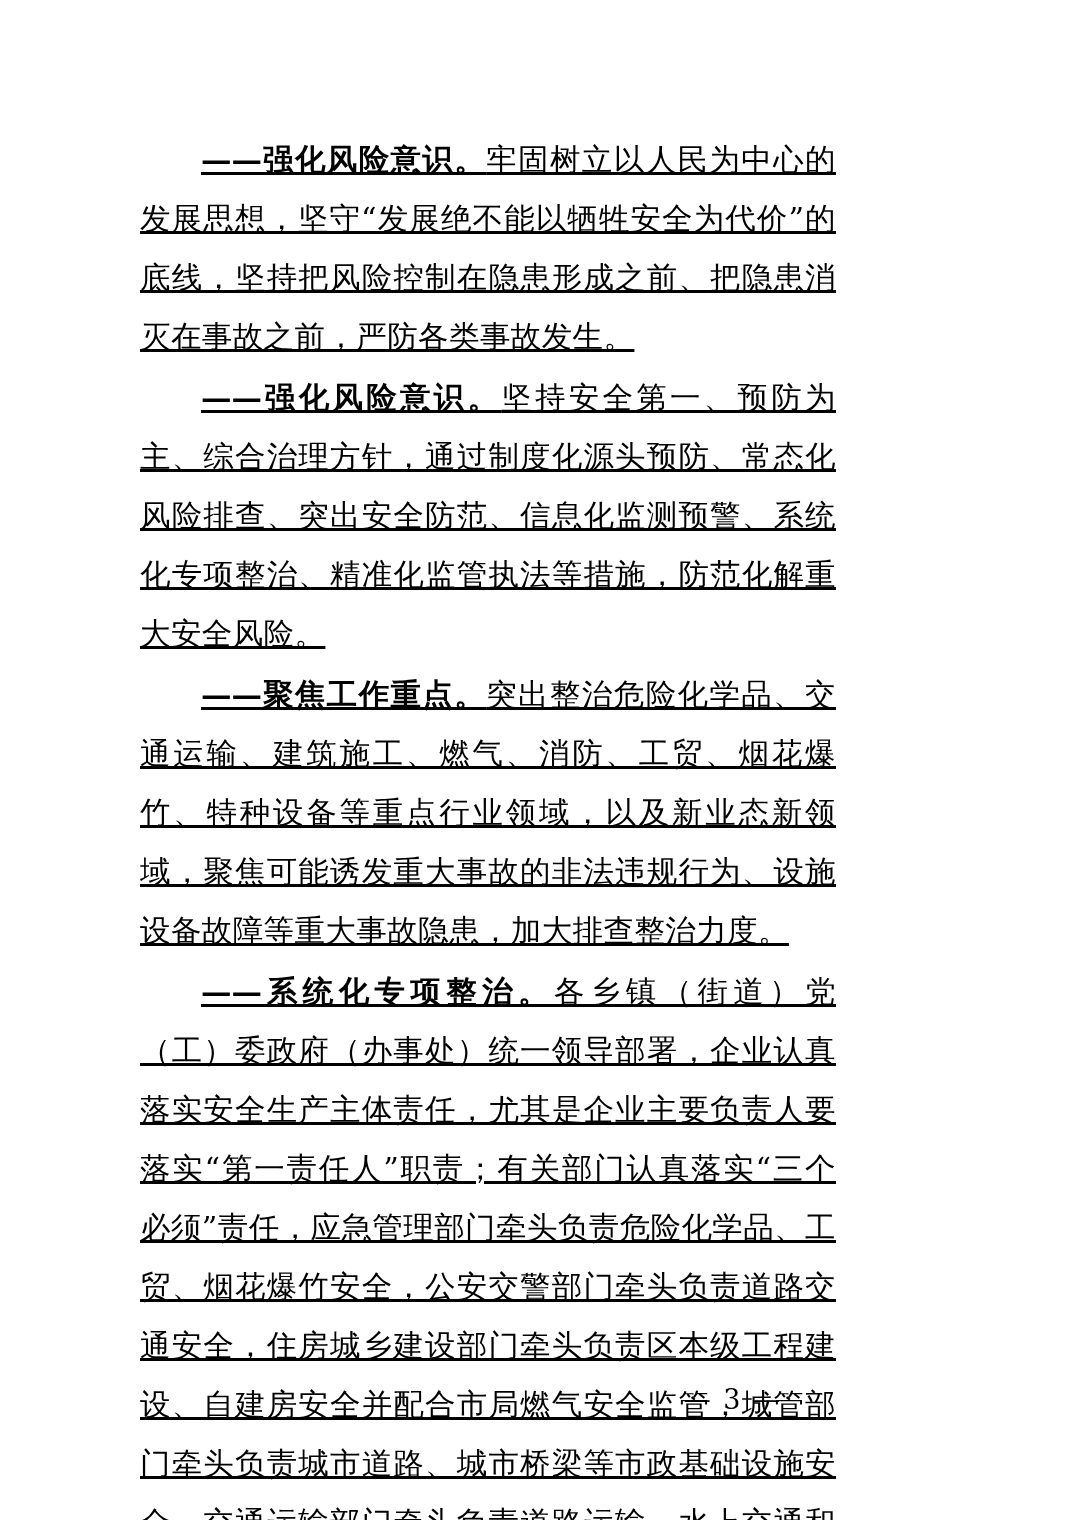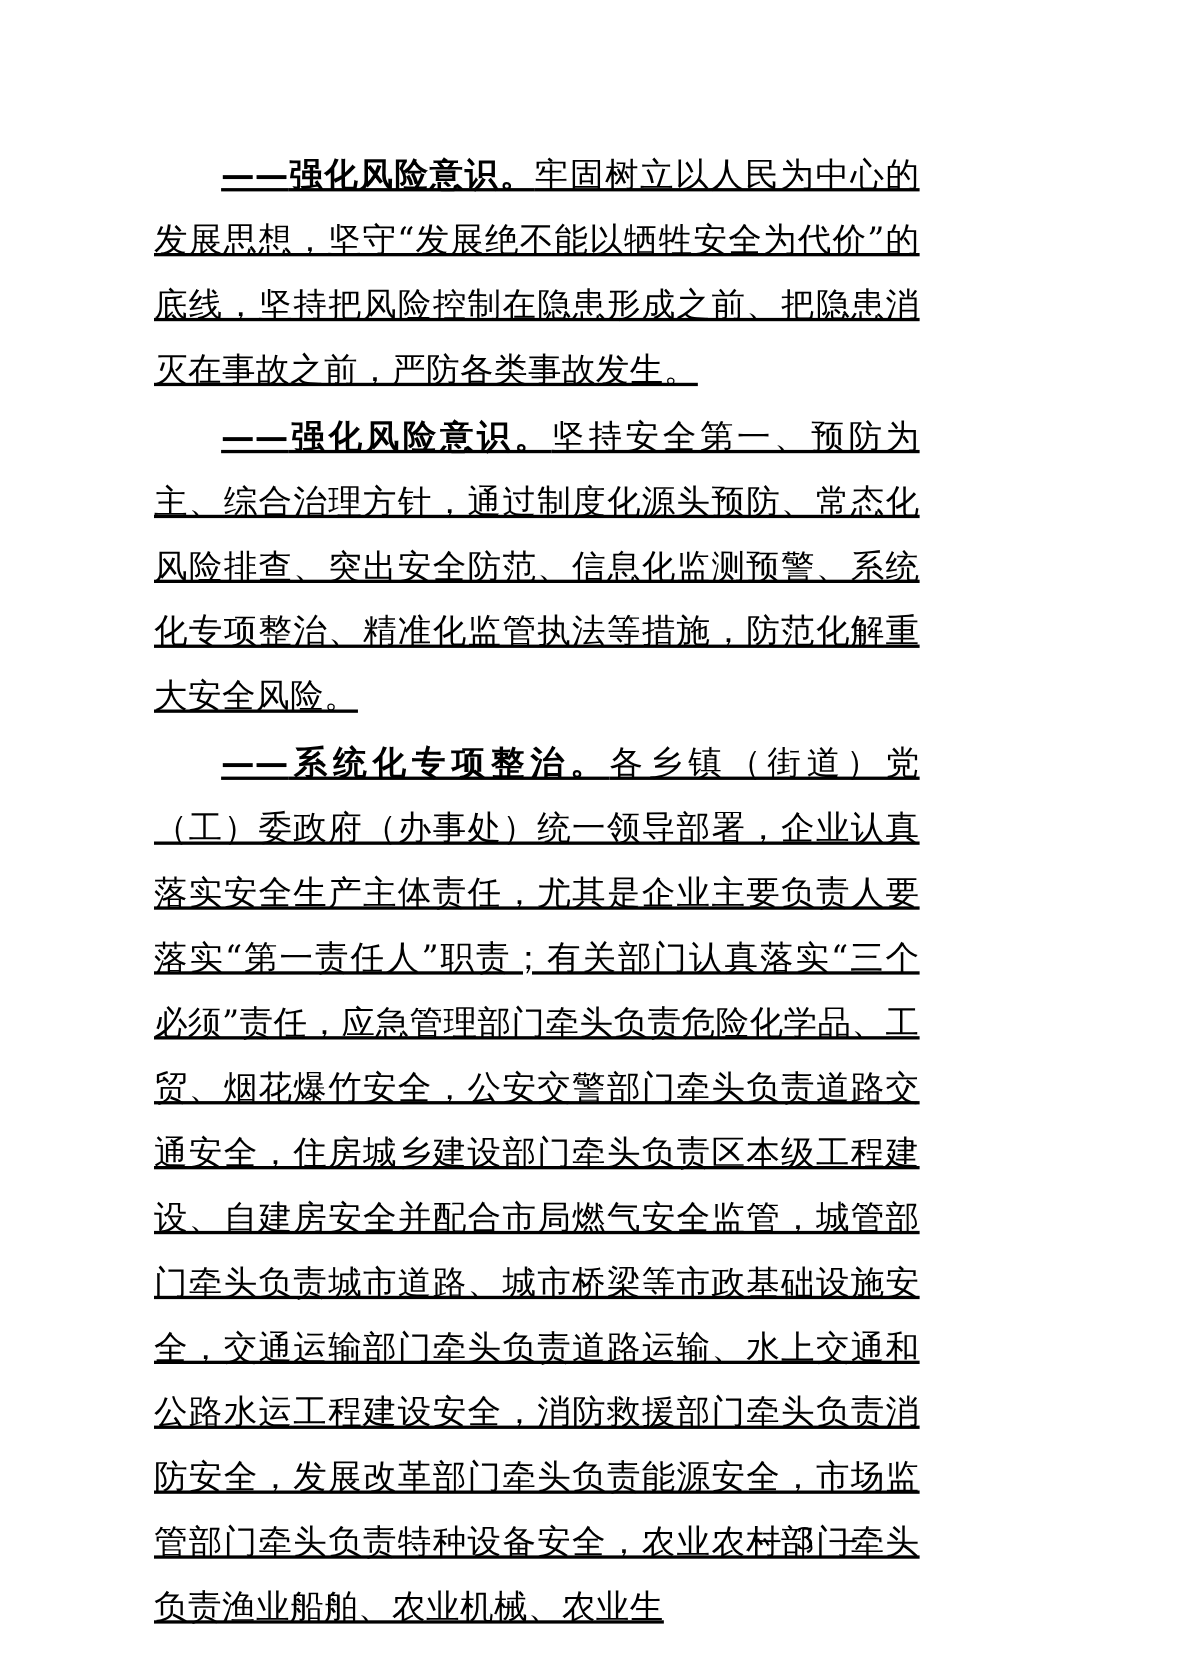--- a/index.html
+++ b/index.html
@@ -55,18 +55,19 @@
 </head>
 <body>
 
 <div class="page">
   <div class="body-text">
 
     <p class="para"><span class="dash">——</span><span class="lead">强化风险意识。</span><span>牢固树立以人民为中心的发展思想，坚守“发展绝不能以牺牲安全为代价”的底线，坚持把风险控制在隐患形成之前、把隐患消灭在事故之前，严防各类事故发生。</span></p>
 
     <p class="para"><span class="dash">——</span><span class="lead">强化风险意识。</span><span>坚持安全第一、预防为主、综合治理方针，通过制度化源头预防、常态化风险排查、突出安全防范、信息化监测预警、系统化专项整治、精准化监管执法等措施，防范化解重大安全风险。</span></p>
 
+    <p class="para"><span class="dash">——</span><span class="lead">聚焦工作重点。</span><span>突出整治危险化学品、交通运输、建筑施工、燃气、消防、工贸、烟花爆竹、特种设备等重点行业领域，以及新业态新领域，聚焦可能诱发重大事故的非法违规行为、设施设备故障等重大事故隐患，加大排查整治力度。</span></p>
 
     <p class="para"><span class="dash">——</span><span class="lead">系统化专项整治。</span><span>各乡镇（街道）党（工）委政府（办事处）统一领导部署，企业认真落实安全生产主体责任，尤其是企业主要负责人要落实“第一责任人”职责；有关部门认真落实“三个必须”责任，应急管理部门牵头负责危险化学品、工贸、烟花爆竹安全，公安交警部门牵头负责道路交通安全，住房城乡建设部门牵头负责区本级工程建设、自建房安全并配合市局燃气安全监管，城管部门牵头负责城市道路、城市桥梁等市政基础设施安全，交通运输部门牵头负责道路运输、水上交通和公路水运工程建设安全，消防救援部门牵头负责消防安全，发展改革部门牵头负责能源安全，市场监管部门牵头负责特种设备安全，农业农村部门牵头负责渔业船舶、农业机械、农业生</span></p>
 
   </div>
   <div class="page-number">— 3 —</div>
 </div>
 
 </body></html>

